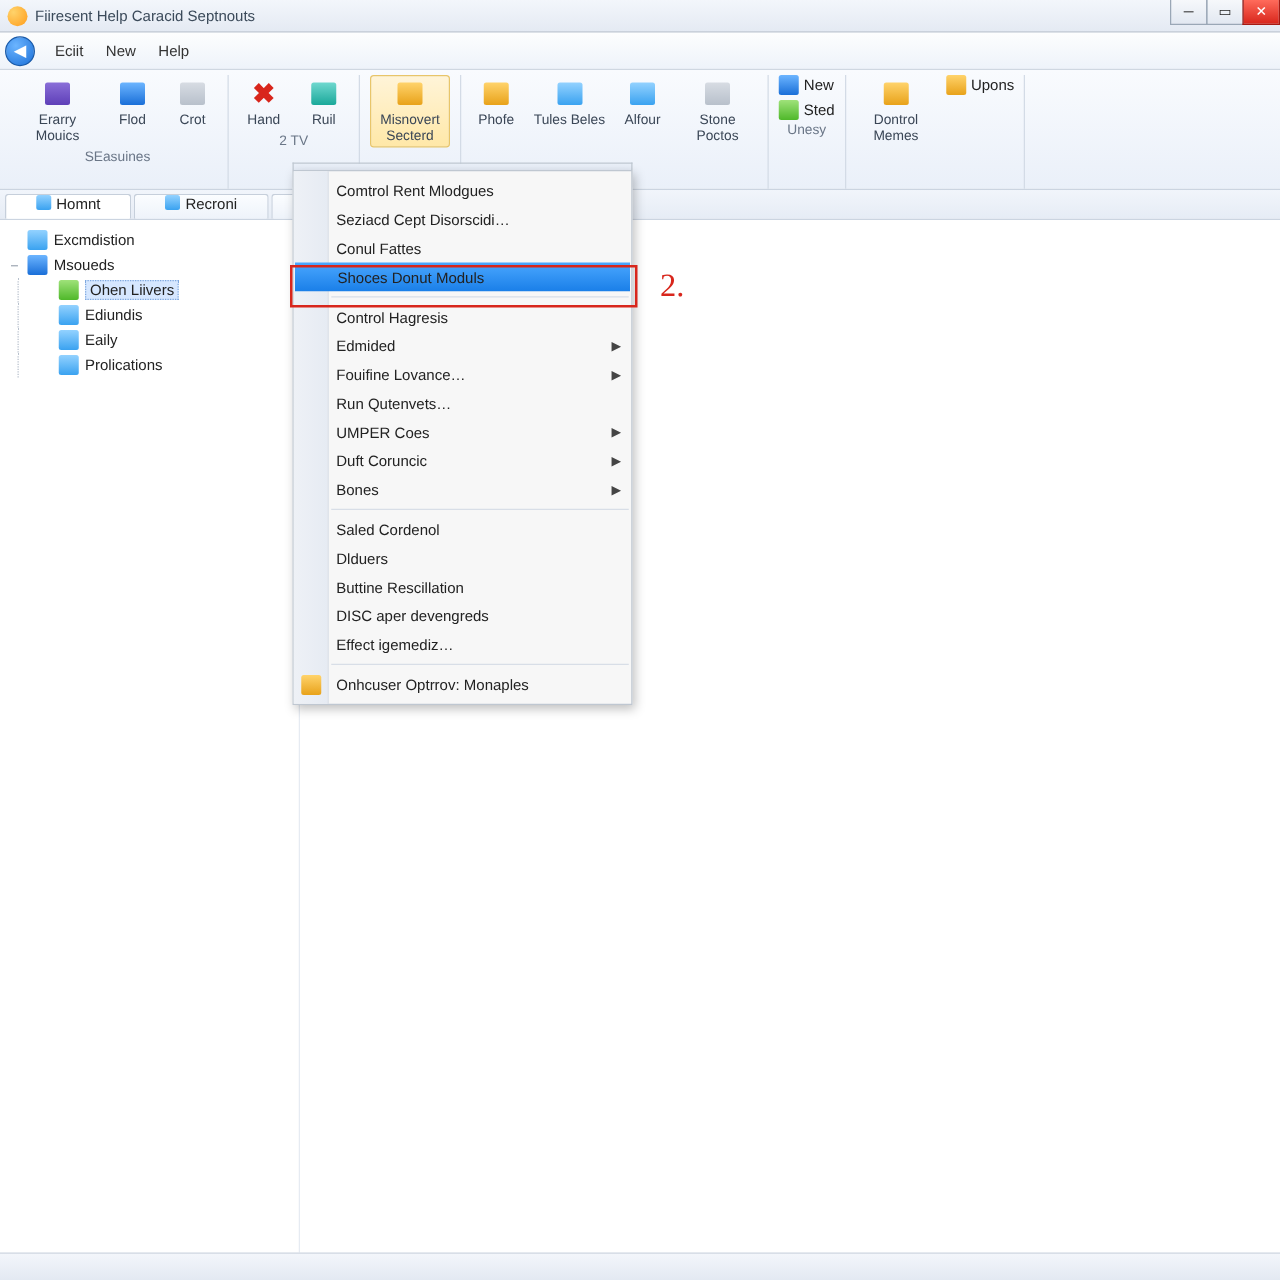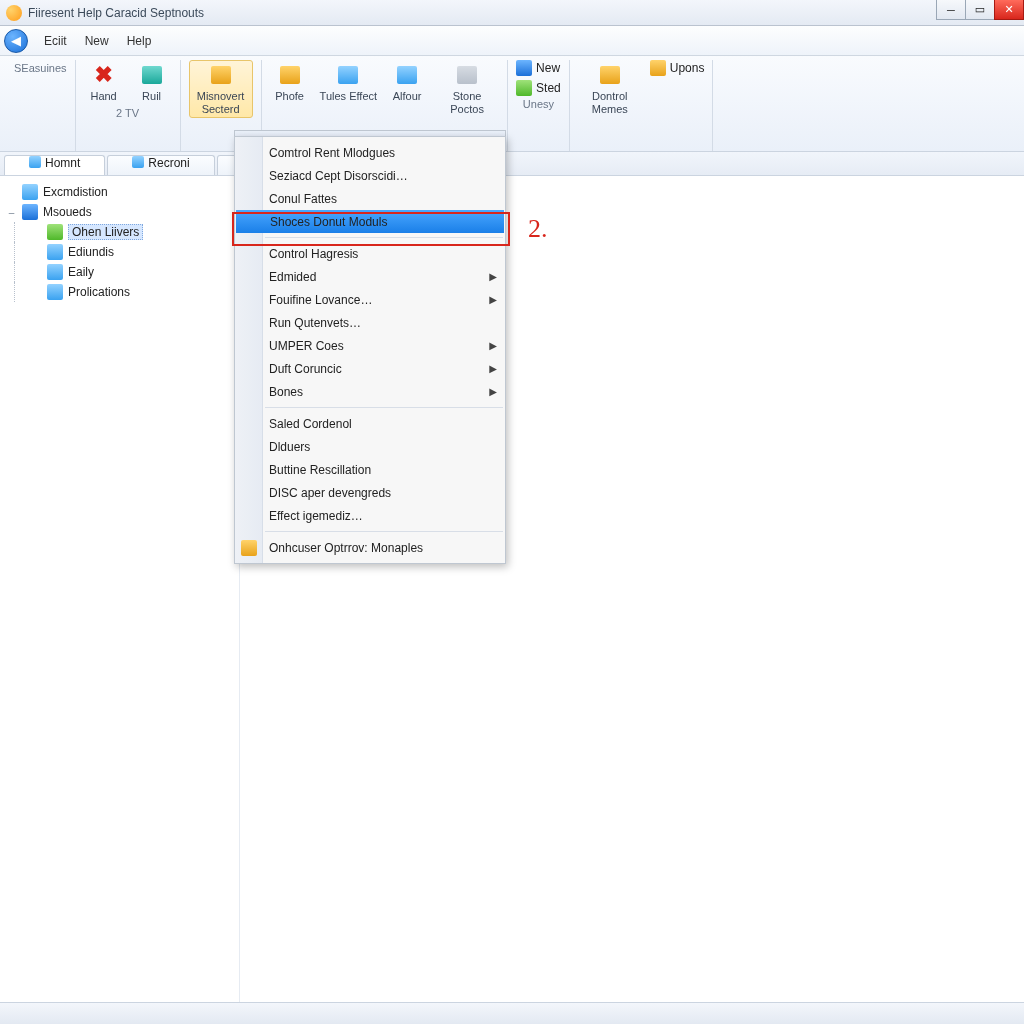--- a/index.html
+++ b/index.html
@@ -82,20 +82,40 @@
 
 <div class="menubar">
   <div class="back">◀</div>
   <span class="mi">Eciit</span>
   <span class="mi">New</span>
   <span class="mi">Help</span>
 </div>
 
 <div class="ribbon" id="ribbon" style="height: 96px;">
     <div class="rgrp">
+      <div class="rrow">
+        <div class="rbtn">
+          <div class="rico">
+            <div class="sq c-purple"></div>
+          </div>
+          <div class="rlab">Erarry Mouics</div>
+        </div>
+        <div class="rbtn">
+          <div class="rico">
+            <div class="sq c-blue"></div>
+          </div>
+          <div class="rlab">Flod</div>
+        </div>
+        <div class="rbtn">
+          <div class="rico">
+            <div class="sq c-grey"></div>
+          </div>
+          <div class="rlab">Crot</div>
+        </div>
+      </div>
       <div class="grplabel">SEasuines</div>
     </div>
     <div class="rgrp">
       <div class="rrow">
         <div class="rbtn">
           <div class="rico">
             <span class="c-red">✖</span>
           </div>
           <div class="rlab">Hand</div>
         </div>
@@ -124,21 +144,21 @@
         <div class="rbtn">
           <div class="rico">
             <div class="sq c-gold"></div>
           </div>
           <div class="rlab">Phofe</div>
         </div>
         <div class="rbtn">
           <div class="rico">
             <div class="sq c-cyan"></div>
           </div>
-          <div class="rlab">Tules Effect</div>
+          <div class="rlab">Tules Beles</div>
         </div>
         <div class="rbtn">
           <div class="rico">
             <div class="sq c-cyan"></div>
           </div>
           <div class="rlab">Alfour</div>
         </div>
         <div class="rbtn">
           <div class="rico">
             <div class="sq c-grey"></div>

